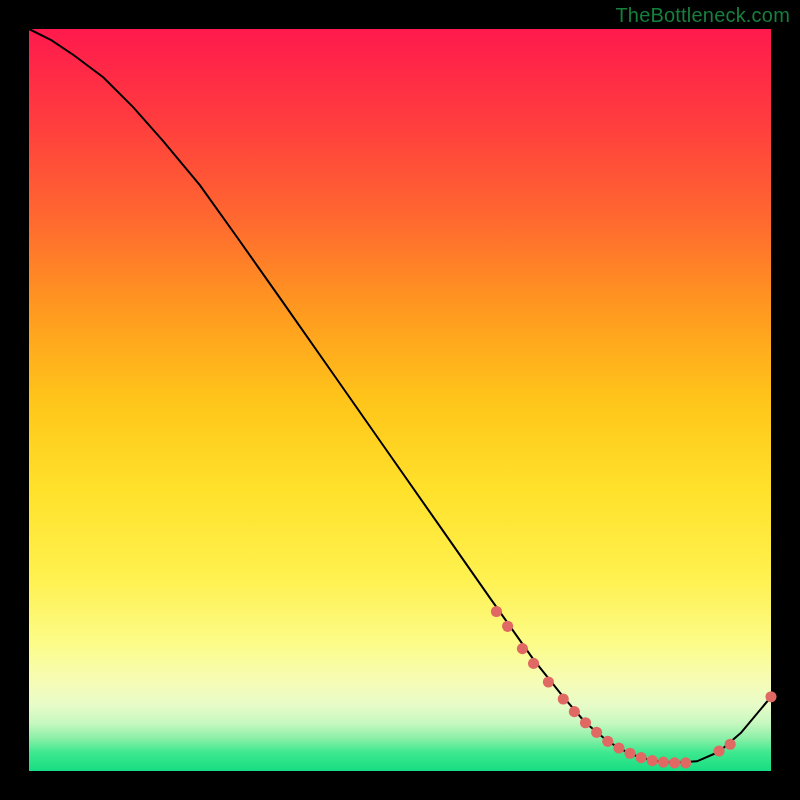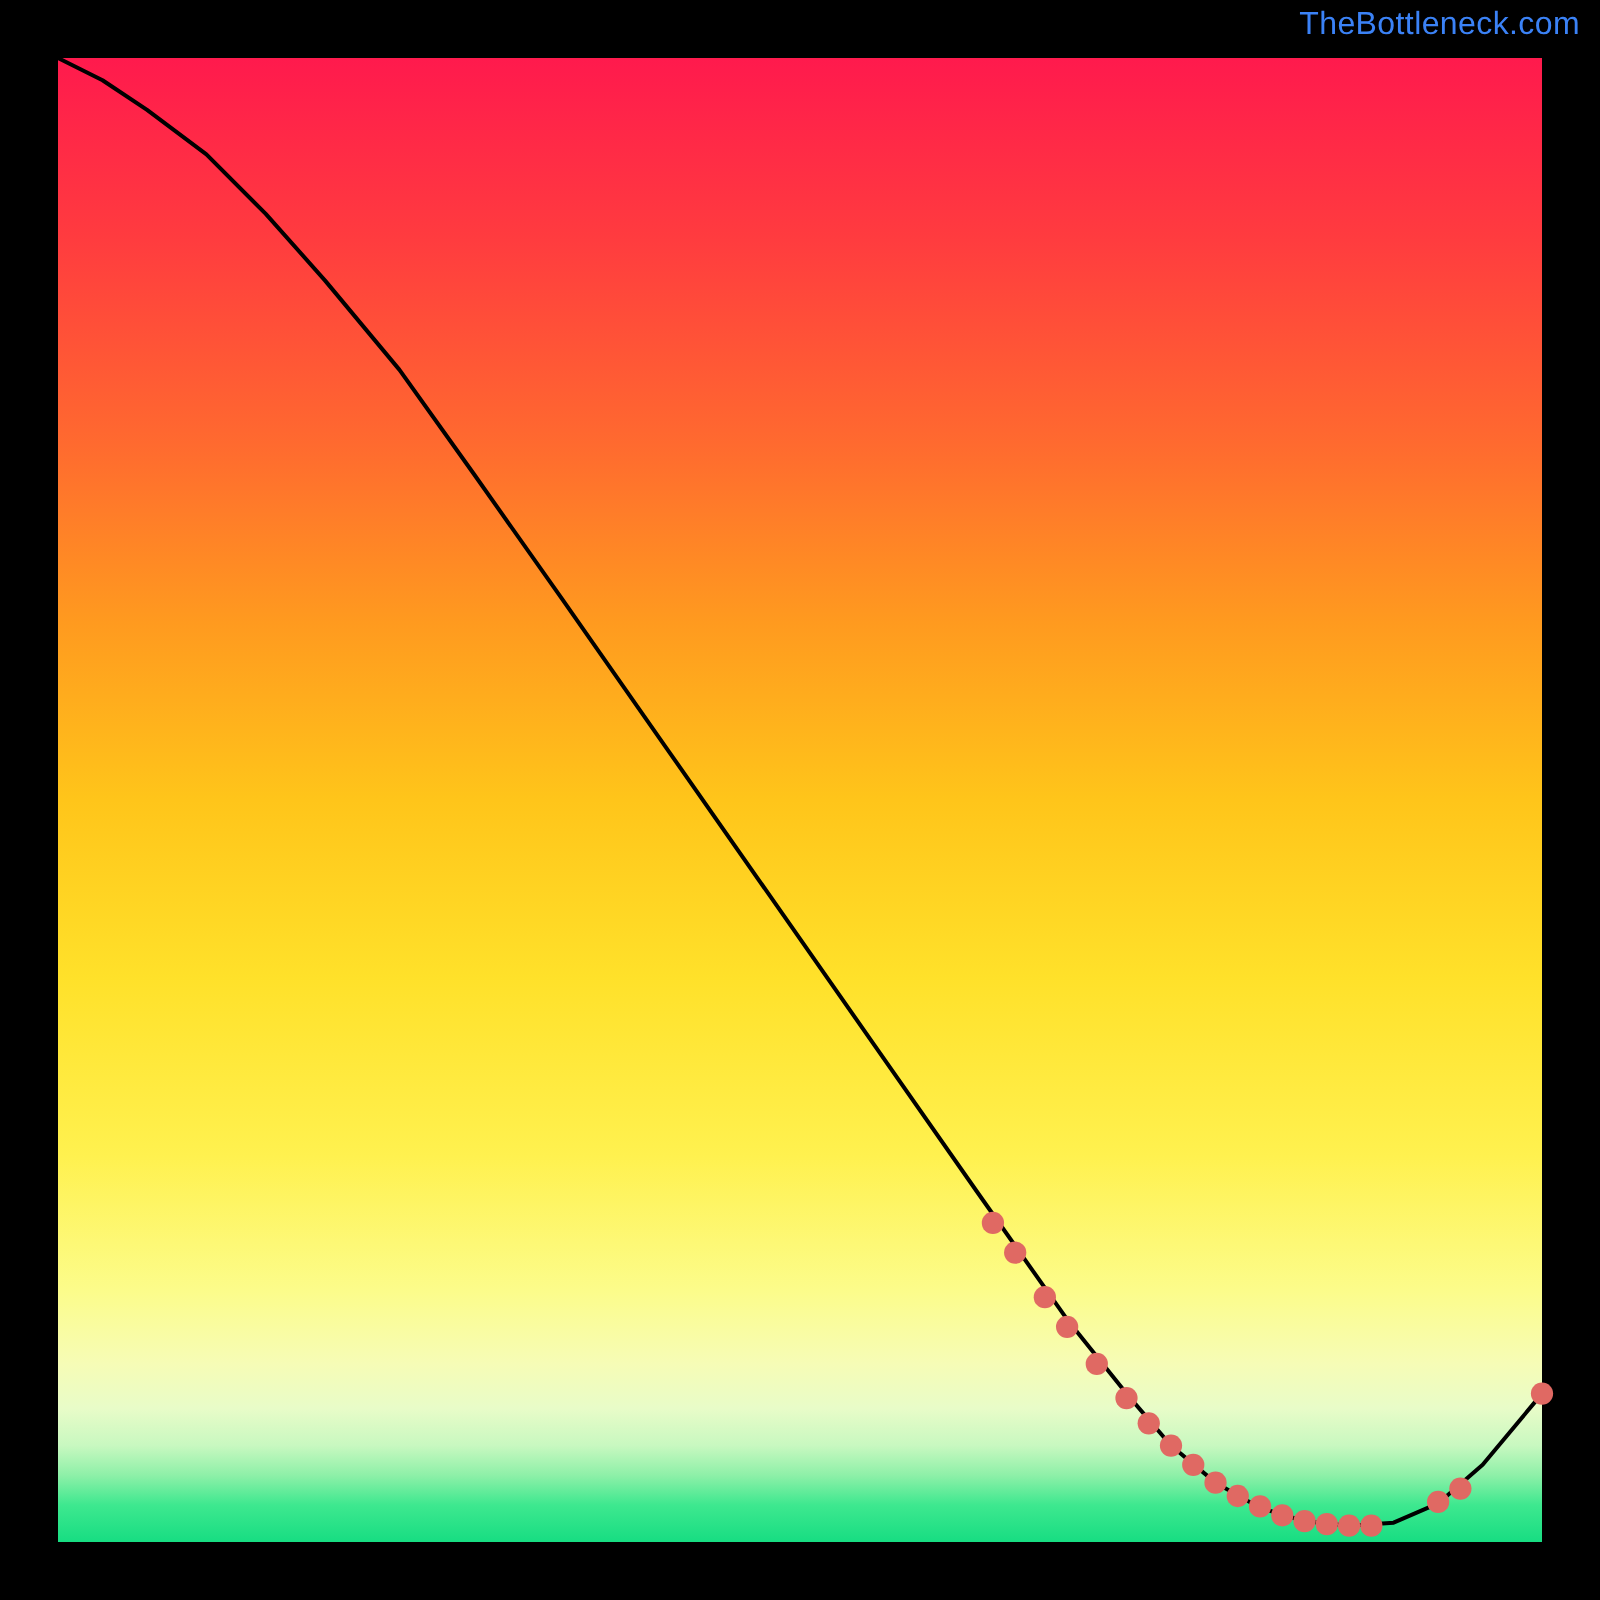--- a/index.html
+++ b/index.html
@@ -14,22 +14,22 @@
   .frame {
     position: relative;
     width: 800px;
     height: 800px;
     background: #000;
   }
   .watermark {
     position: absolute;
     top: 4px;
     right: 10px;
-    color: #3b82f6;
-    font-size: 16px;
+    color: #15803d;
+    font-size: 20px;
     font-weight: 500;
     letter-spacing: 0.2px;
     user-select: none;
   }
   
   .plot {
     position: absolute;
     left: 29px;
     top: 29px;
     width: 742px;

